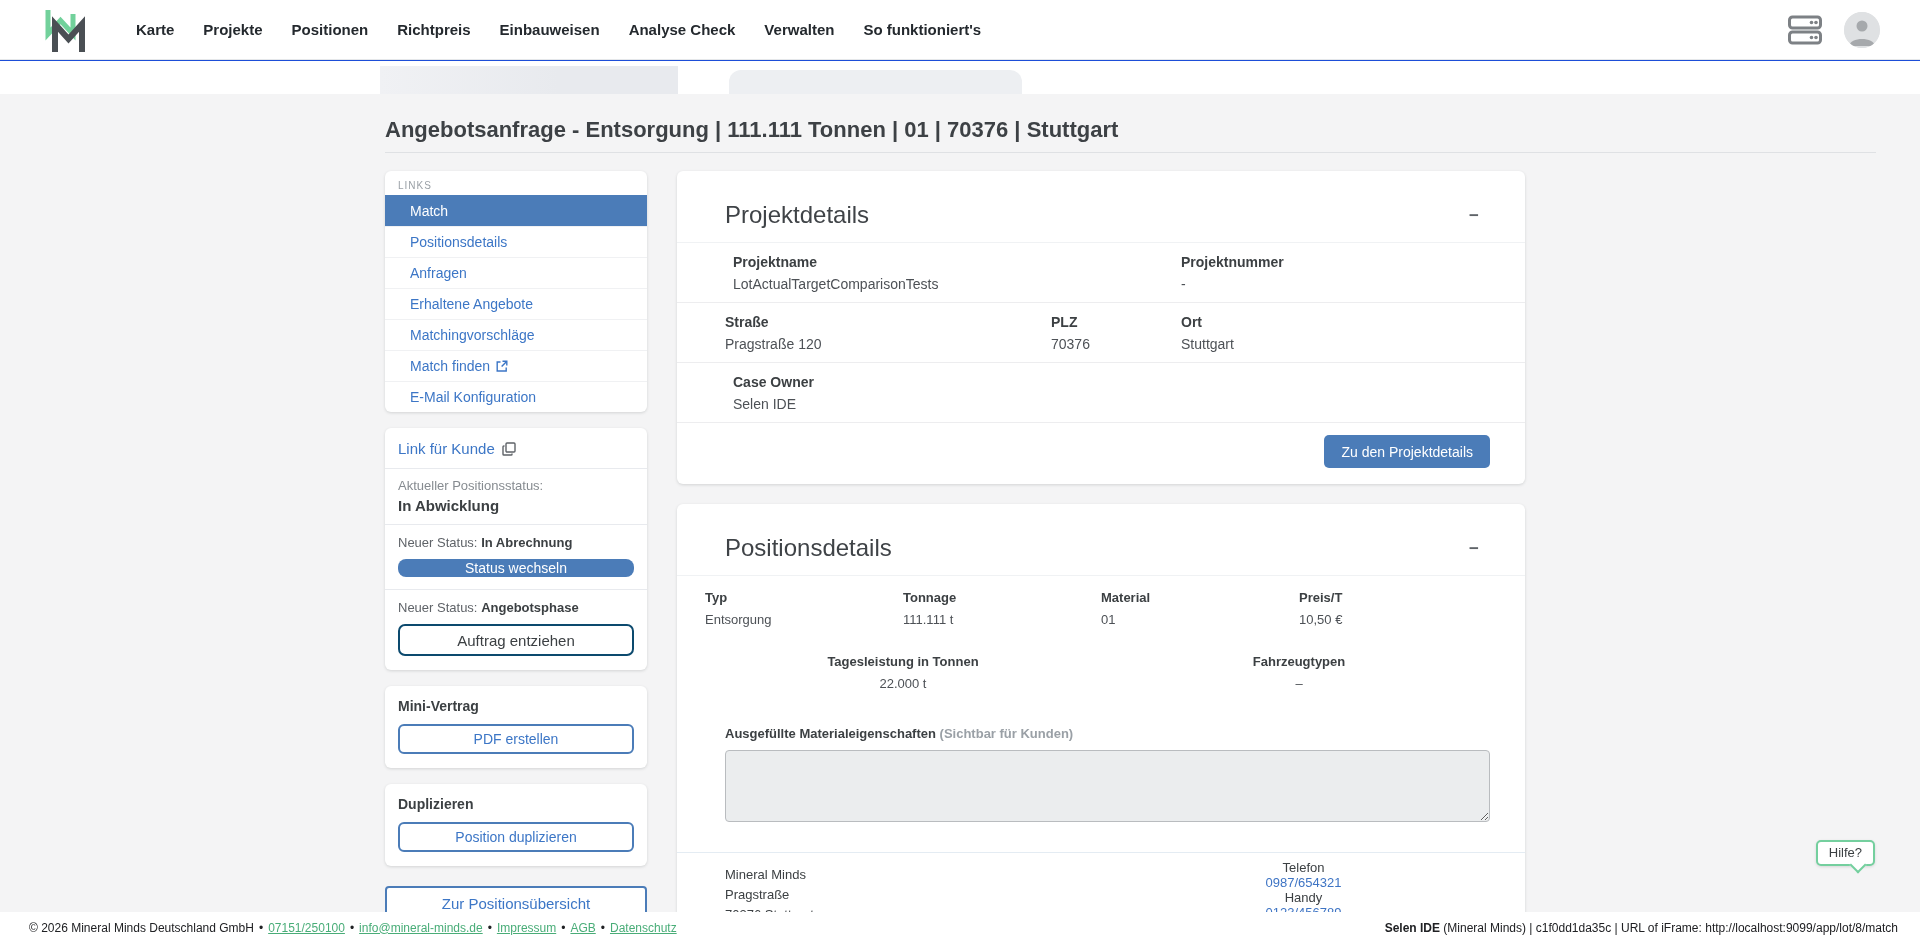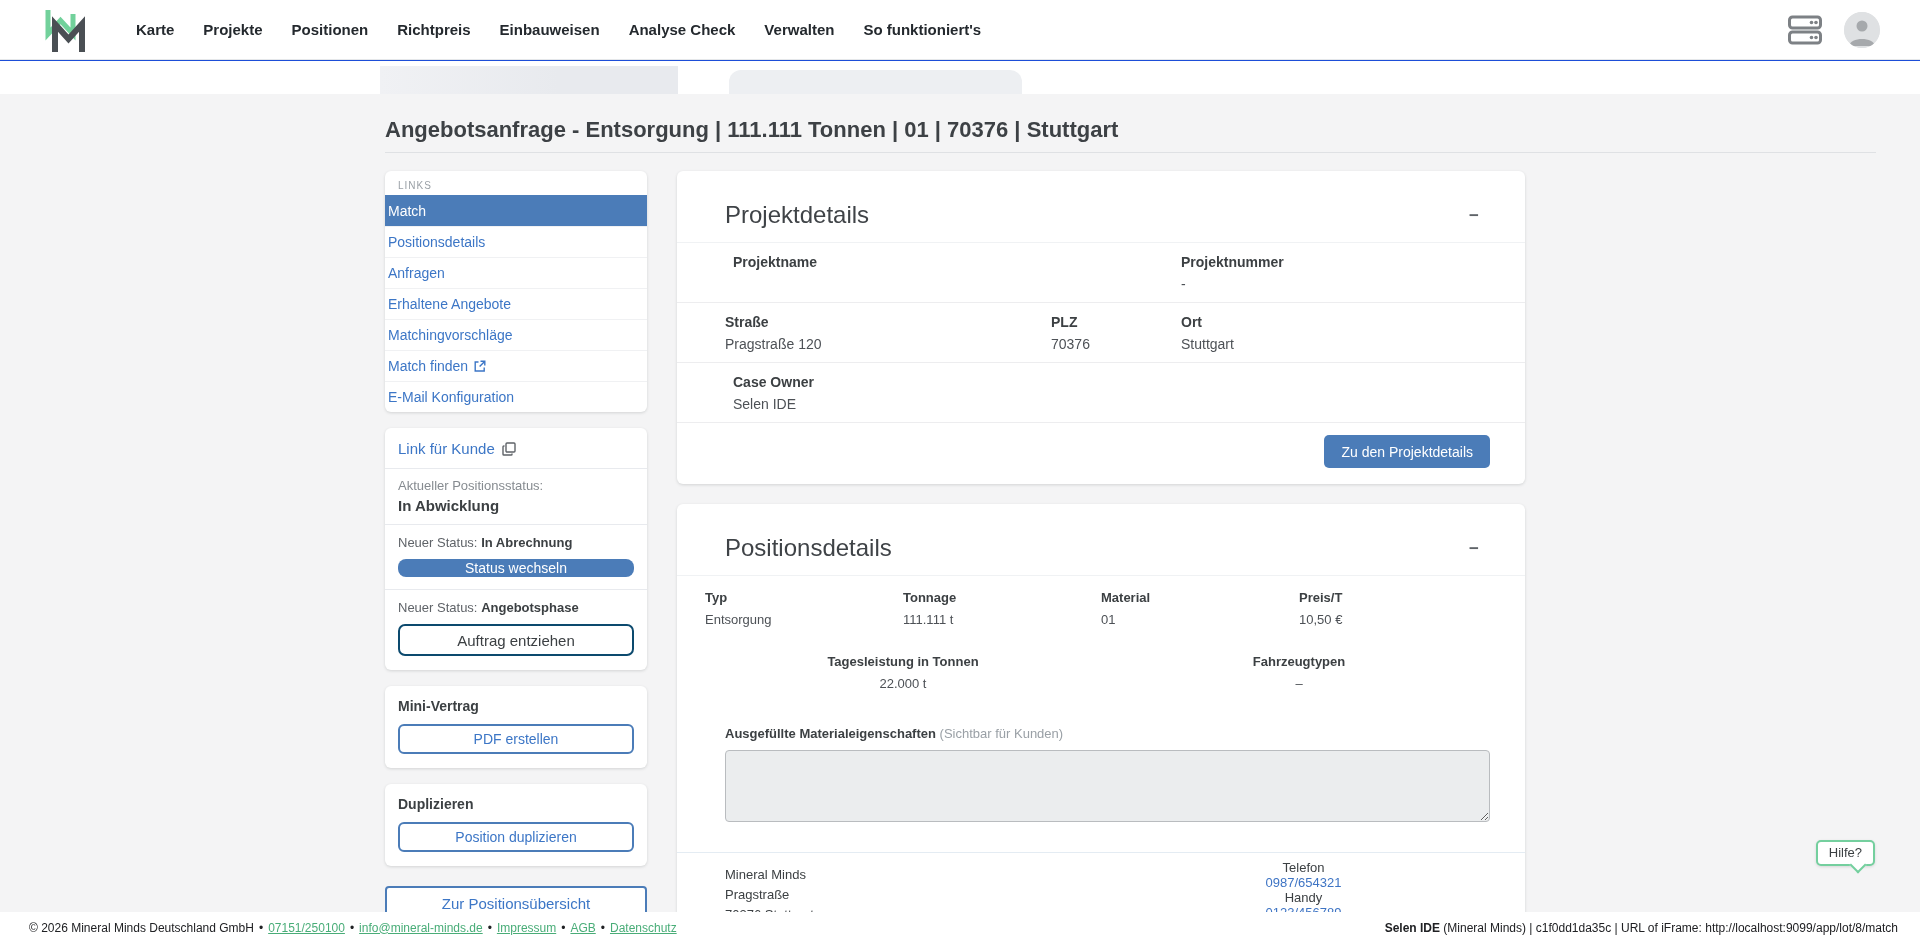--- a/index.html
+++ b/index.html
@@ -30,21 +30,21 @@
   .page-title { margin-top:23px; font-size:22px; font-weight:700; color:#3d4145; }
   .title-divider { margin-top:9px; border-bottom:1px solid #dfe1e4; }
   .content-row { display:flex; gap:30px; margin-top:18px; align-items:flex-start; }
 
   .card { background:#fff; border-radius:6px; box-shadow:0 1px 3px rgba(60,64,67,.18); }
 
   
   .sidebar { width:262px; flex:none; }
   .links-card { overflow:hidden; }
   .links-header { padding:9px 13px 4px; font-size:10px; letter-spacing:1px; color:#9aa0a6; }
-  .link-item { height:31px; display:flex; align-items:center; padding:0 3px; font-size:14px;
+  .link-item { height:31px; display:flex; align-items:center; padding:0 25px; font-size:14px;
                color:#3c76c6; border-top:1px solid #f0f1f3; cursor:pointer; gap:6px; }
   .link-item.selected { background:#4b7cb8; color:#fff; border-top-color:transparent; }
   .kunde-card { margin-top:16px; overflow:hidden; }
   .kunde-link { padding:12px 13px 11px; color:#3c76c6; font-size:15px; display:flex; align-items:center; gap:7px; cursor:pointer; }
   .divider { border-top:1px solid #e8eaee; }
   .status-block { padding:9px 13px 10px; }
   .status-label { font-size:13px; color:#868b90; }
   .status-value { font-size:15px; font-weight:700; color:#3c4043; margin-top:4px; }
   .new-status { padding:10px 13px 0; font-size:13px; color:#5f6368; }
   .new-status b { color:#3c4043; }
@@ -72,21 +72,21 @@
   .f-value { font-size:14px; color:#4d5156; line-height:17px; margin-top:5px; }
   .row-divider { border-top:1px solid #ededef; }
   .proj-actions { display:flex; justify-content:flex-end; padding:12px 35px 16px; }
   .btn-primary { height:33px; padding:0 17px; background:#4b7cb8; color:#fff; border:none; border-radius:5px; font-size:14px; }
 
   .pos-grid4 { display:grid; grid-template-columns:repeat(4,1fr); padding:14px 28px 0; }
   .pos-grid2 { display:grid; grid-template-columns:repeat(2,1fr); padding:27px 28px 0; text-align:center; }
   .p-label { font-size:13px; font-weight:700; color:#3c4043; }
   .p-value { font-size:13px; color:#4d5156; margin-top:7px; }
   .material-label { padding:35px 48px 0; font-size:13px; color:#3c4043; font-weight:700; }
-  .material-note { color:#9aa0a6; font-weight:400; }
+  .material-note { color:#9aa0a6; font-weight:700; }
   .material-area { margin:9px 35px 0 48px; }
   .material-area textarea { width:100%; height:72px; background:#ebedee; border:1px solid #b9bcbf;
                             border-radius:4px; resize:vertical; font-family:"Liberation Sans",sans-serif; }
   .contact { border-top:1px solid #e4ecf3; margin-top:26px; display:flex; padding:7px 35px 20px 48px; }
   .contact-left { width:392px; font-size:13px; color:#3c4043; line-height:20px; padding-top:5px; }
   .contact-right { flex:1; }
   .contact-row { display:flex; justify-content:space-between; align-items:center; height:30px;
                  font-size:13px; color:#3c4043;flex-direction:column; }
   .contact-row a { color:#3e74c4; text-decoration:none; cursor:pointer; }
 
@@ -223,20 +223,21 @@
         <section class="content-col">
 
           <div class="card">
             <div class="card-header">
               <h2>Projektdetails</h2>
               <button class="collapse-btn">−</button>
             </div>
             <div class="proj-row">
               <div class="span2">
                 <div class="f-label">Projektname</div>
+                <div class="f-value">LotActualTargetComparisonTests</div>
               </div>
               <div>
                 <div class="f-label">Projektnummer</div>
                 <div class="f-value">-</div>
               </div>
             </div>
             <div class="row-divider"></div>
             <div class="proj-row">
               <div>
                 <div class="f-label">Straße</div>

